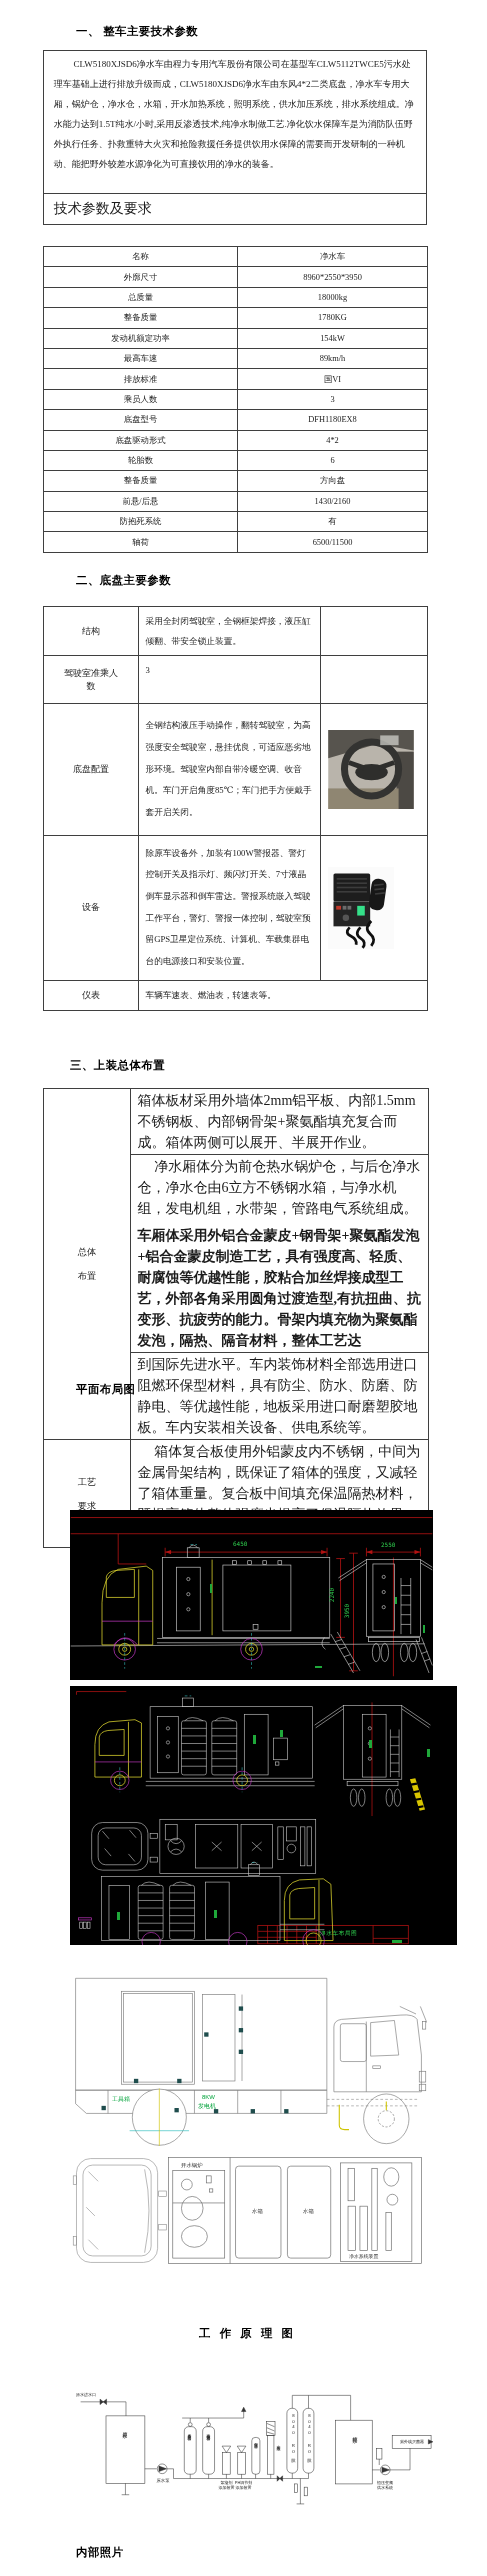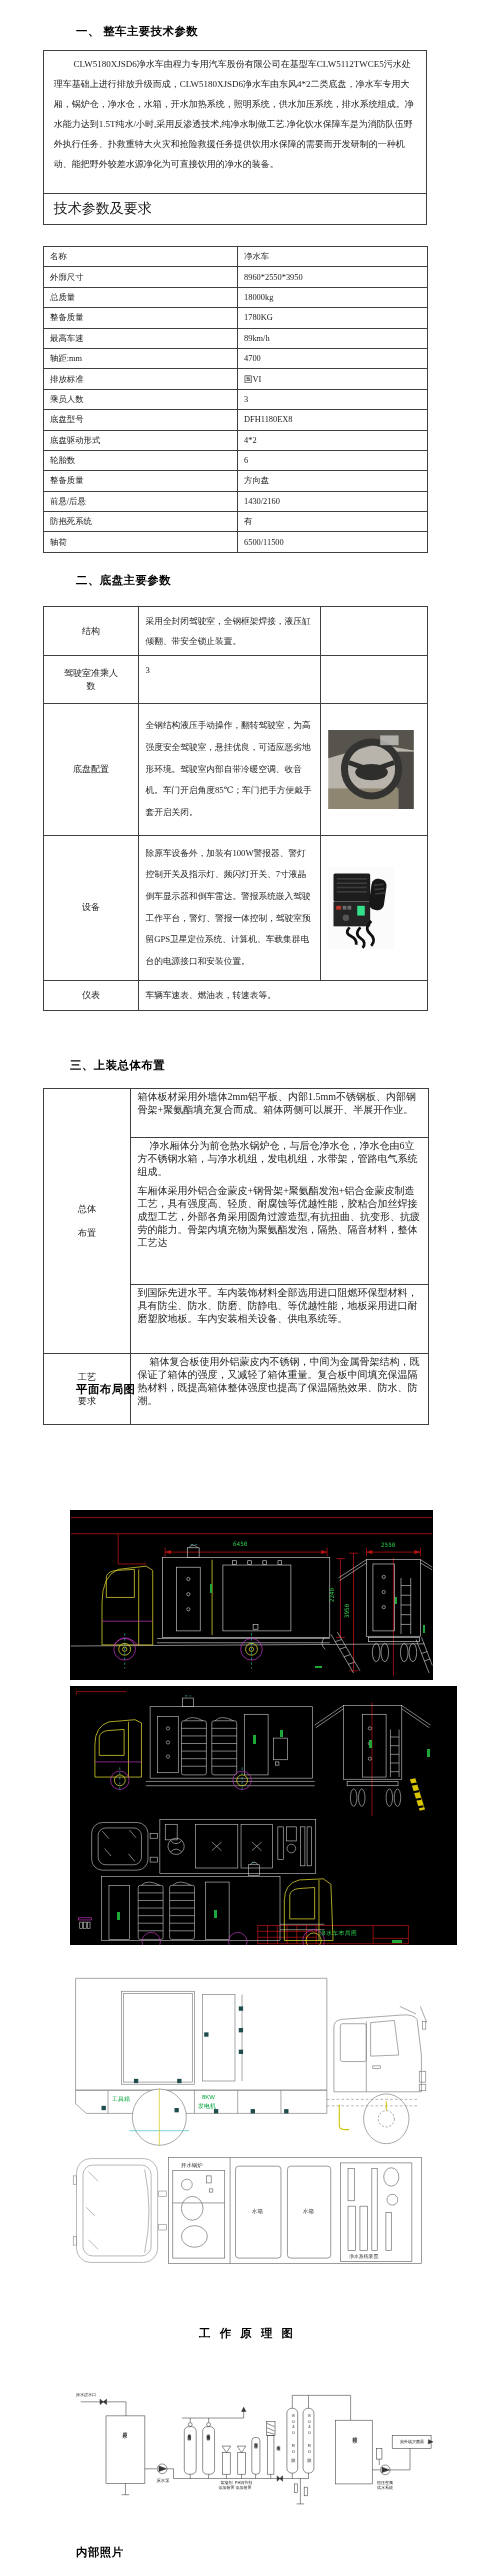--- a/index.html
+++ b/index.html
@@ -5,27 +5,27 @@
   html,body{margin:0;padding:0;}
   body{width:487px;height:2576px;position:relative;background:#ffffff;
        font-family:"Liberation Serif","DejaVu Serif",serif;color:#1a1a1a;}
   .abs{position:absolute;}
   .h{font-size:11.4px;font-weight:bold;color:#000;white-space:nowrap;letter-spacing:0.5px;}
   table.doc{border-collapse:collapse;table-layout:fixed;width:384px;}
   table.doc td{border:0.5px solid #3f3f3f;vertical-align:middle;color:#1c1c1c;
                padding:1.1px 6.5px;overflow:hidden;}
   .intro-para{font-size:9px;line-height:20px;text-indent:2.2em;padding:2.2px 3.2px;}
   .tech-req{font-size:14px;padding-left:3.2px;}
-  #params-table td{font-size:8.4px;height:18.4px;padding:0.5px 6px;}
+  #params-table td{font-size:8.4px;height:18.4px;padding:0.5px 6px;text-align:center;}
   .c-label{text-align:center;font-size:9px;}
   .c-label span{display:inline-block;max-width:58px;}
   .c-text{font-size:8.7px;line-height:20px;vertical-align:middle;}
   .c-imgcell{text-align:center;vertical-align:middle;}
   .l-label{text-align:center;font-size:9.2px;line-height:24px;}
-  .l-text{font-size:10px;line-height:13px;padding:3.2px 6.5px;}
+  .l-text{font-size:14px;line-height:21px;padding:3.2px 6.5px;}
   .ind1{text-indent:1.2em;margin:0;}
   .noind{margin:0;}
   .cad-panel{background:#000;overflow:hidden;}
   .gtext{position:absolute;color:#2fd14f;font-size:6px;line-height:1;
          font-family:"DejaVu Sans Mono",monospace;white-space:nowrap;}
   .vrot{transform:rotate(-90deg);transform-origin:center;}
   .gdash{position:absolute;background:#1fa83a;}
   .glabel{position:absolute;color:#00a33a;font-size:6px;line-height:7.6px;
           font-family:"Liberation Sans",sans-serif;white-space:nowrap;}
   .dlabel{position:absolute;color:#2b2b2b;font-size:5.4px;line-height:6.5px;
@@ -71,26 +71,26 @@
       </tr>
   <tr>
         <td>总质量</td>
         <td>18000kg</td>
       </tr>
   <tr>
         <td>整备质量</td>
         <td>1780KG</td>
       </tr>
   <tr>
+        <td>发动机额定功率</td>
+        <td>154kW</td>
+      </tr>
+  <tr>
         <td>最高车速</td>
         <td>89km/h</td>
-      </tr>
-  <tr>
-        <td>轴距:mm</td>
-        <td>4700</td>
       </tr>
   <tr>
         <td>排放标准</td>
         <td>国VI</td>
       </tr>
   <tr>
         <td>乘员人数</td>
         <td>3</td>
       </tr>
   <tr>
@@ -207,21 +207,21 @@
       <tr>
     <td class="l-label" rowspan="3">
       <div>总体</div>
       <div>布置</div>
     </td>
     <td class="l-text" style="height:46px;vertical-align:top;">箱体板材采用外墙体2mm铝平板、内部1.5mm不锈钢板、内部钢骨架+聚氨酯填充复合而成。箱体两侧可以展开、半展开作业。</td>
   </tr>
   <tr>
     <td class="l-text" style="height:144px;vertical-align:top;">
       <p class="ind1">净水厢体分为前仓热水锅炉仓，与后仓净水仓，净水仓由6立方不锈钢水箱，与净水机组，发电机组，水带架，管路电气系统组成。</p>
-      <p class="noind" style="margin-top:5.4px;">车厢体采用外铝合金蒙皮+钢骨架+聚氨酯发泡+铝合金蒙皮制造工艺，具有强度高、轻质、耐腐蚀等优越性能，胶粘合加丝焊接成型工艺，外部各角采用圆角过渡造型,有抗扭曲、抗变形、抗疲劳的能力。骨架内填充物为聚氨酯发泡，隔热、隔音材料，整体工艺达</p>
+      <p class="noind" style="margin-top:5.4px;font-weight:bold;">车厢体采用外铝合金蒙皮+钢骨架+聚氨酯发泡+铝合金蒙皮制造工艺，具有强度高、轻质、耐腐蚀等优越性能，胶粘合加丝焊接成型工艺，外部各角采用圆角过渡造型,有抗扭曲、抗变形、抗疲劳的能力。骨架内填充物为聚氨酯发泡，隔热、隔音材料，整体工艺达</p>
     </td>
   </tr>
   <tr>
     <td class="l-text" style="height:65px;vertical-align:top;">到国际先进水平。车内装饰材料全部选用进口阻燃环保型材料，具有防尘、防水、防磨、防静电、等优越性能，地板采用进口耐磨塑胶地板。车内安装相关设备、供电系统等。</td>
   </tr>
   <tr>
     <td class="l-label">
       <div>工艺</div>
       <div>要求</div>
     </td>

